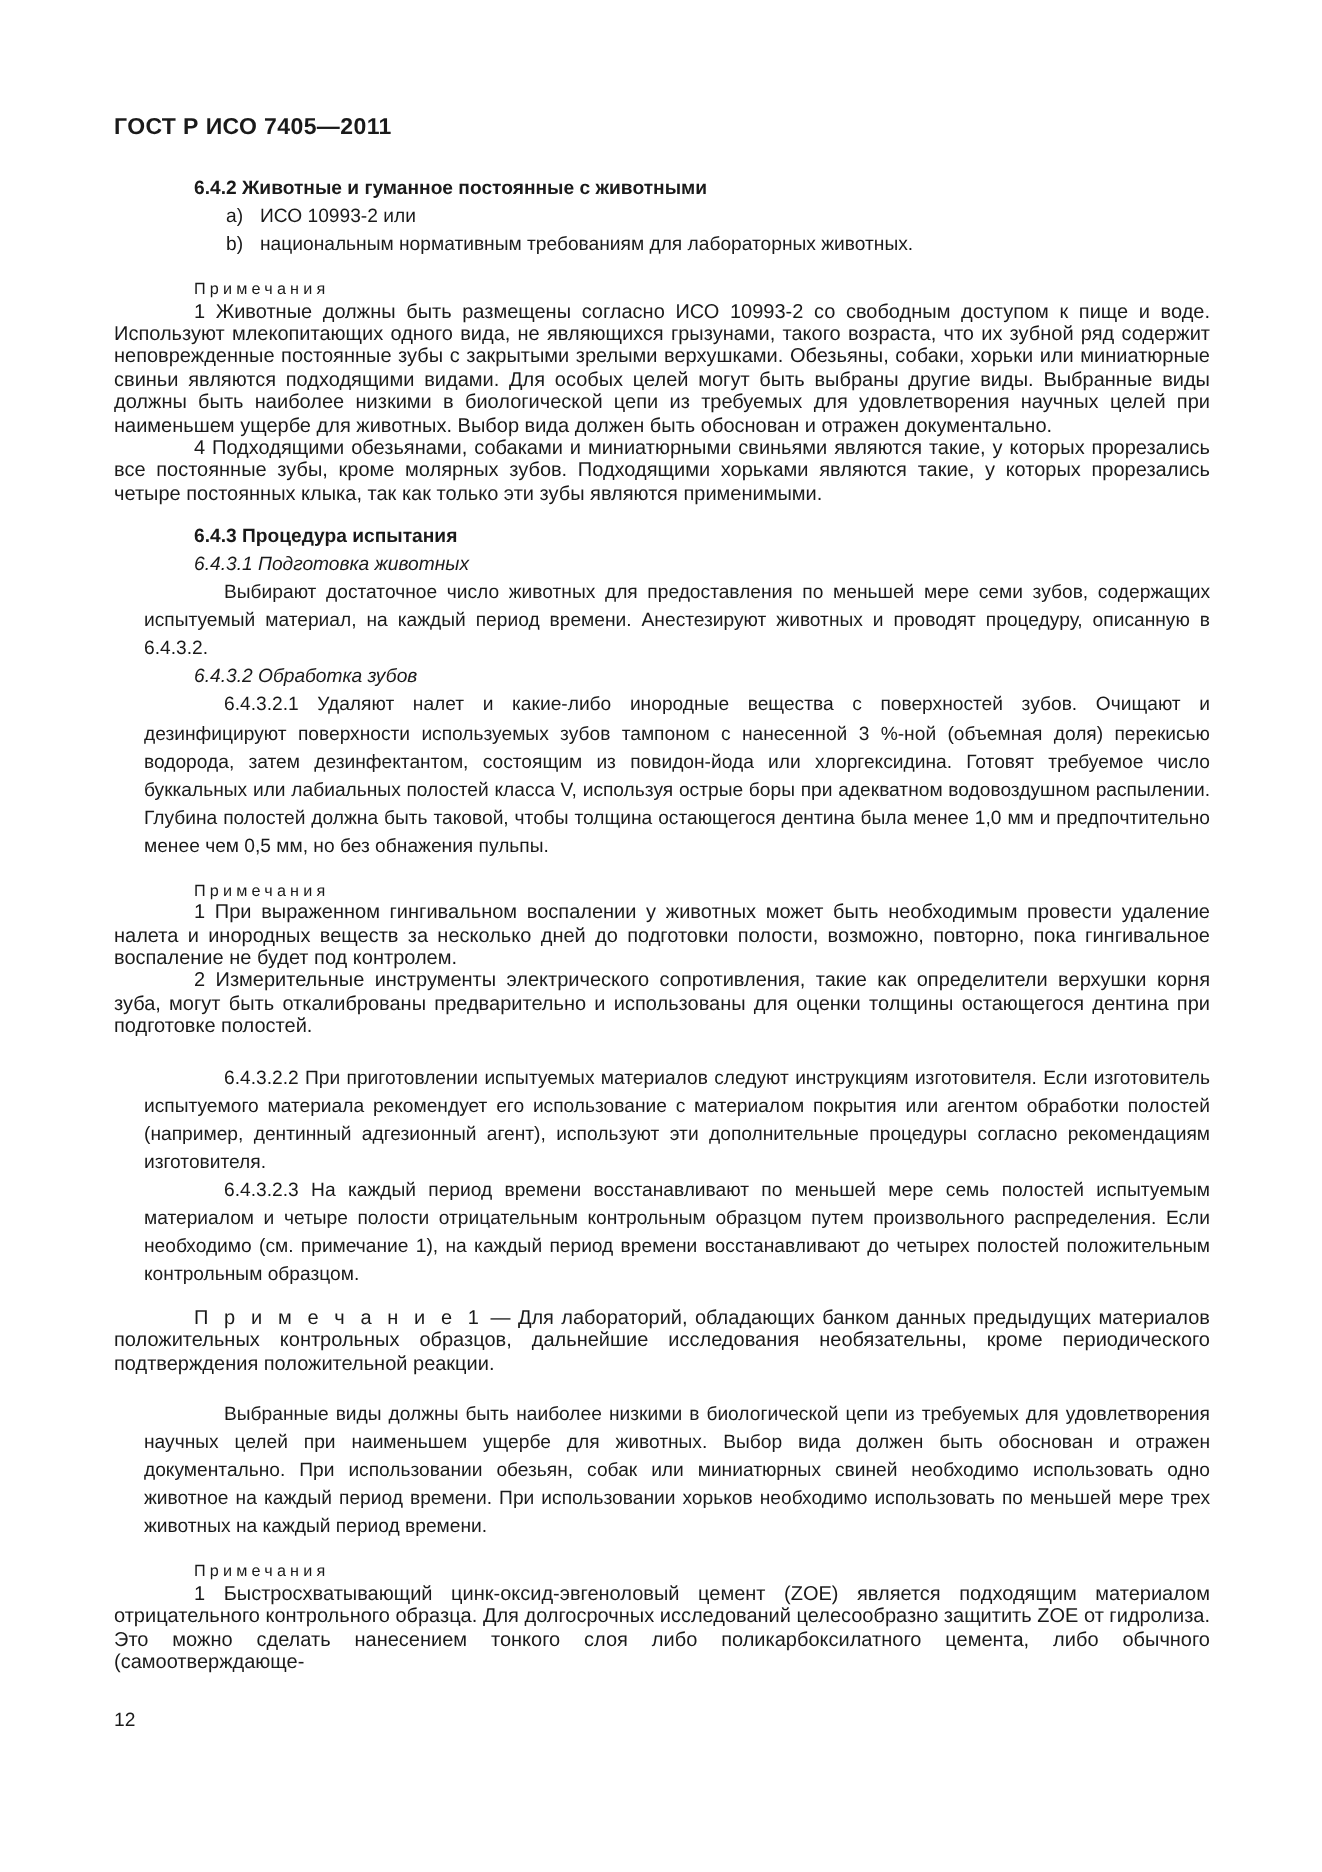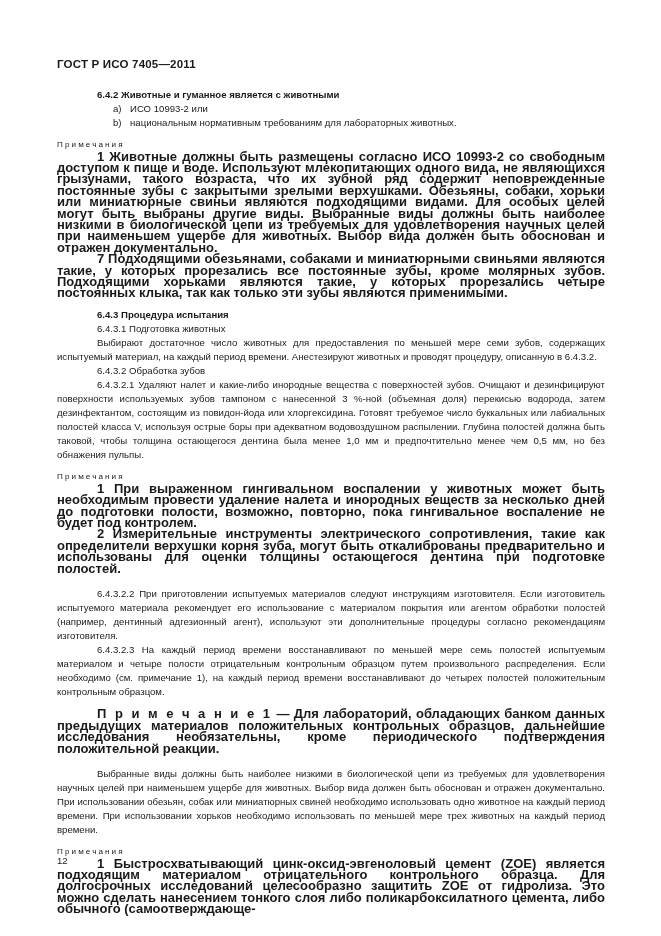--- a/index.html
+++ b/index.html
@@ -72,54 +72,56 @@
     font-size: 9.6px;
     line-height: 14.05px;
     font-weight: normal;
     margin-left: 40px;
   }
 
   .plain-left {
     font-size: 9.6px;
     line-height: 14.05px;
     margin-left: 40px;
+    font-style: italic;
   }
 
   .list-item {
     font-size: 9.6px;
     line-height: 14.05px;
     margin-left: 56px;
   }
   .list-item .marker {
     display: inline-block;
     width: 17px;
   }
 
   .indent-para {
     text-indent: 40px;
+    margin-left: 15px;
   }
 
   
   .note-block {
     font-size: 8.1px;
     line-height: 11.4px;
     text-align: justify;
   }
   .note-title {
+    margin-left: 40px;
     letter-spacing: 2.1px;
     font-size: 8.1px;
     line-height: 11.4px;
     white-space: nowrap;
   }
   .note-item {
     text-indent: 40px;
-    font-size: 13px;
+    font-size: 10px;
     line-height: 11.4px;
     text-align: justify;
-    font-weight: bold;
   }
   .note-inline-title {
     letter-spacing: 2.1px;
   }
   .gap-m  { height: 9px; }
   .gap-l  { height: 13px; }
 
   
   .folio {
     position: absolute;
@@ -131,37 +133,37 @@
 </style>
 </head>
 <body>
 
 <div class="page">
 
   <div class="page-header">ГОСТ Р ИСО 7405—2011</div>
 
   <div class="content">
 
-    <h3 class="heading">6.4.2  Животные и гуманное является с животными</h3>
+    <h3 class="heading">6.4.2  Животные и гуманное постоянные с животными</h3>
 
 
     <p class="list-item">
       <span class="marker">a)</span><span>ИСО 10993-2 или</span>
     </p>
 
     <p class="list-item">
       <span class="marker">b)</span><span>национальным нормативным требованиям для лабораторных животных.</span>
     </p>
 
     <div class="gap-m"></div>
 
     <div class="note-block">
       <p class="note-title">Примечания</p>
       <p class="note-item">1  Животные должны быть размещены согласно ИСО 10993-2 со свободным доступом к пище и воде. Используют млекопитающих одного вида, не являющихся грызунами, такого возраста, что их зубной ряд содержит неповрежденные постоянные зубы с закрытыми зрелыми верхушками. Обезьяны, собаки, хорьки или миниатюрные свиньи являются подходящими видами. Для особых целей могут быть выбраны другие виды. Выбранные виды должны быть наиболее низкими в биологической цепи из требуемых для удовлетворения научных целей при наименьшем ущербе для животных. Выбор вида должен быть обоснован и отражен документально.</p>
-      <p class="note-item">7  Подходящими обезьянами, собаками и миниатюрными свиньями являются такие, у которых прорезались все постоянные зубы, кроме молярных зубов. Подходящими хорьками являются такие, у которых прорезались четыре постоянных клыка, так как только эти зубы являются применимыми.</p>
+      <p class="note-item">4  Подходящими обезьянами, собаками и миниатюрными свиньями являются такие, у которых прорезались все постоянные зубы, кроме молярных зубов. Подходящими хорьками являются такие, у которых прорезались четыре постоянных клыка, так как только эти зубы являются применимыми.</p>
     </div>
 
     <div class="gap-m"></div>
 
     <h3 class="heading">6.4.3  Процедура испытания</h3>
 
     <p class="plain-left">6.4.3.1  Подготовка животных</p>
 
     <p class="body-text indent-para">Выбирают достаточное число животных для предоставления по меньшей мере семи зубов, содержащих испытуемый материал, на каждый период времени. Анестезируют животных и проводят процедуру, описанную в 6.4.3.2.</p>
 

